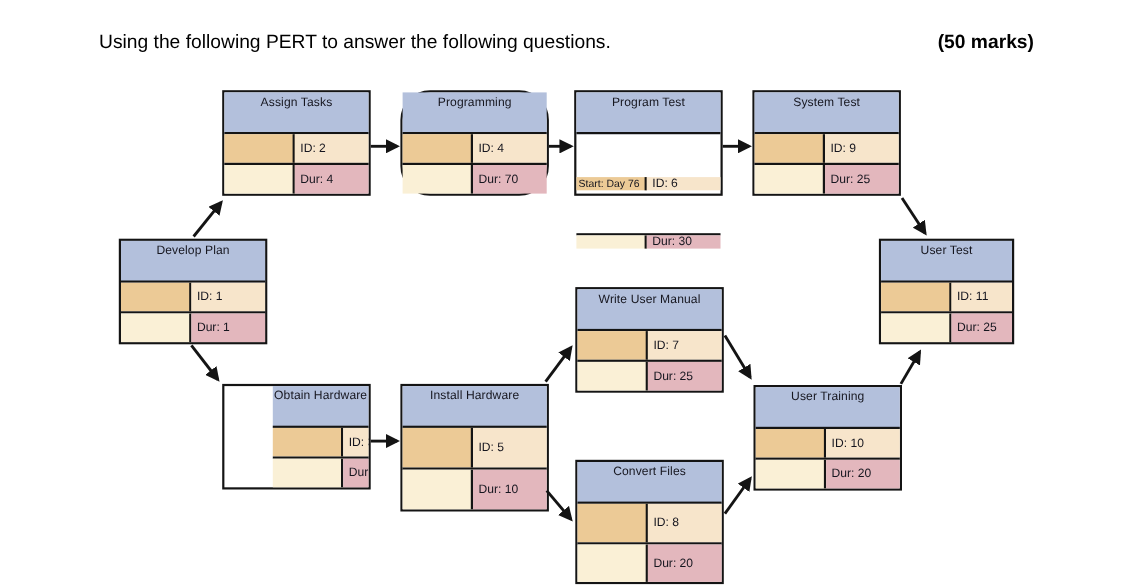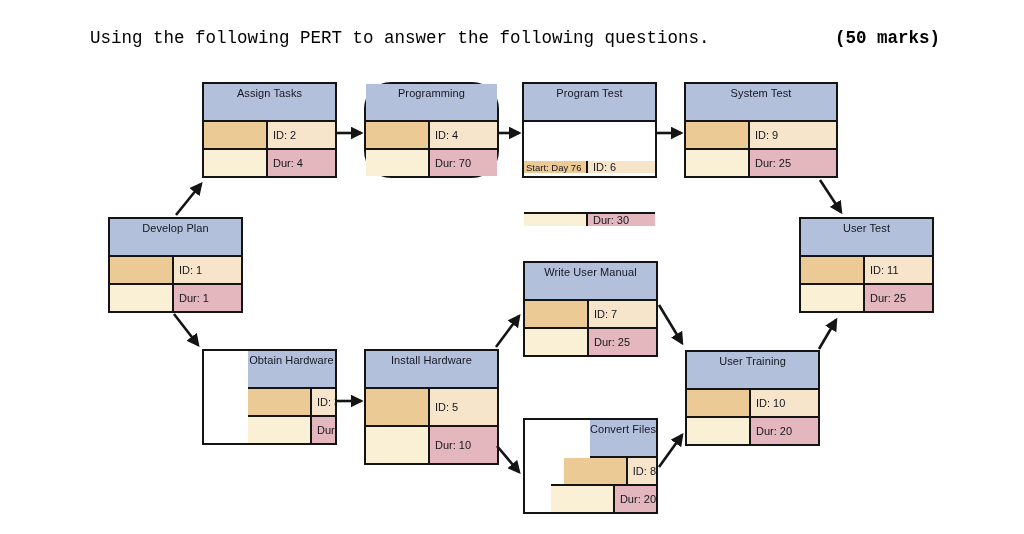--- a/index.html
+++ b/index.html
@@ -12,21 +12,21 @@
     background: #ffffff;
     overflow: hidden;
     font-family: "Liberation Sans", sans-serif;
   }
   #title-row {
     position: absolute;
     left: 90px; right: 84px; top: 28px;
     display: flex;
     justify-content: space-between;
     align-items: baseline;
-    font-family: Liberation Mono, monospace;
+    font-family: Liberation Sans, sans-serif;
     font-size: 17.5px;
     color: #000000;
   }
   #marks { font-weight: bold; }
   #diagram {
     position: absolute;
     left: 0; top: 0; width: 1024px; height: 534px;
   }
   #node-layer { position: absolute; left: 0; top: 0; width: 100%; height: 100%; }
   #edge-layer {
@@ -153,32 +153,32 @@
     <div class="node-header">Write User Manual</div>
     <div class="node-row id-row">
       <div class="cell cell-left start-cell"></div>
       <div class="cell cell-right id-cell">ID: 7</div>
     </div>
     <div class="node-row dur-row">
       <div class="cell cell-left blank-cell"></div>
       <div class="cell cell-right dur-cell">Dur: 25</div>
     </div>
   </div>
-        <div class="node" style="left: 523px; top: 418px; width: 135px; height: 96px; align-items: flex-end;">
+        <div class="node" style="left: 523px; top: 418px; width: 135px; height: 113px;">
     <div class="node-header">Convert Files</div>
     <div class="node-row id-row">
       <div class="cell cell-left start-cell"></div>
       <div class="cell cell-right id-cell">ID: 8</div>
     </div>
     <div class="node-row dur-row">
       <div class="cell cell-left blank-cell"></div>
       <div class="cell cell-right dur-cell">Dur: 20</div>
     </div>
   </div>
-        <div class="node" style="left: 684px; top: 82px; width: 154px; height: 96px;">
+        <div class="node" style="left: 684px; top: 82px; width: 135px; height: 96px;">
     <div class="node-header">System Test</div>
     <div class="node-row id-row">
       <div class="cell cell-left start-cell"></div>
       <div class="cell cell-right id-cell">ID: 9</div>
     </div>
     <div class="node-row dur-row">
       <div class="cell cell-left blank-cell"></div>
       <div class="cell cell-right dur-cell">Dur: 25</div>
     </div>
   </div>
@@ -186,21 +186,21 @@
     <div class="node-header">User Training</div>
     <div class="node-row id-row">
       <div class="cell cell-left start-cell"></div>
       <div class="cell cell-right id-cell">ID: 10</div>
     </div>
     <div class="node-row dur-row">
       <div class="cell cell-left blank-cell"></div>
       <div class="cell cell-right dur-cell">Dur: 20</div>
     </div>
   </div>
-        <div class="node" style="left: 799px; top: 217px; width: 135px; height: 96px;">
+        <div class="node" style="left: 799px; top: 217px; width: 123px; height: 96px;">
     <div class="node-header">User Test</div>
     <div class="node-row id-row">
       <div class="cell cell-left start-cell"></div>
       <div class="cell cell-right id-cell">ID: 11</div>
     </div>
     <div class="node-row dur-row">
       <div class="cell cell-left blank-cell"></div>
       <div class="cell cell-right dur-cell">Dur: 25</div>
     </div>
   </div>

